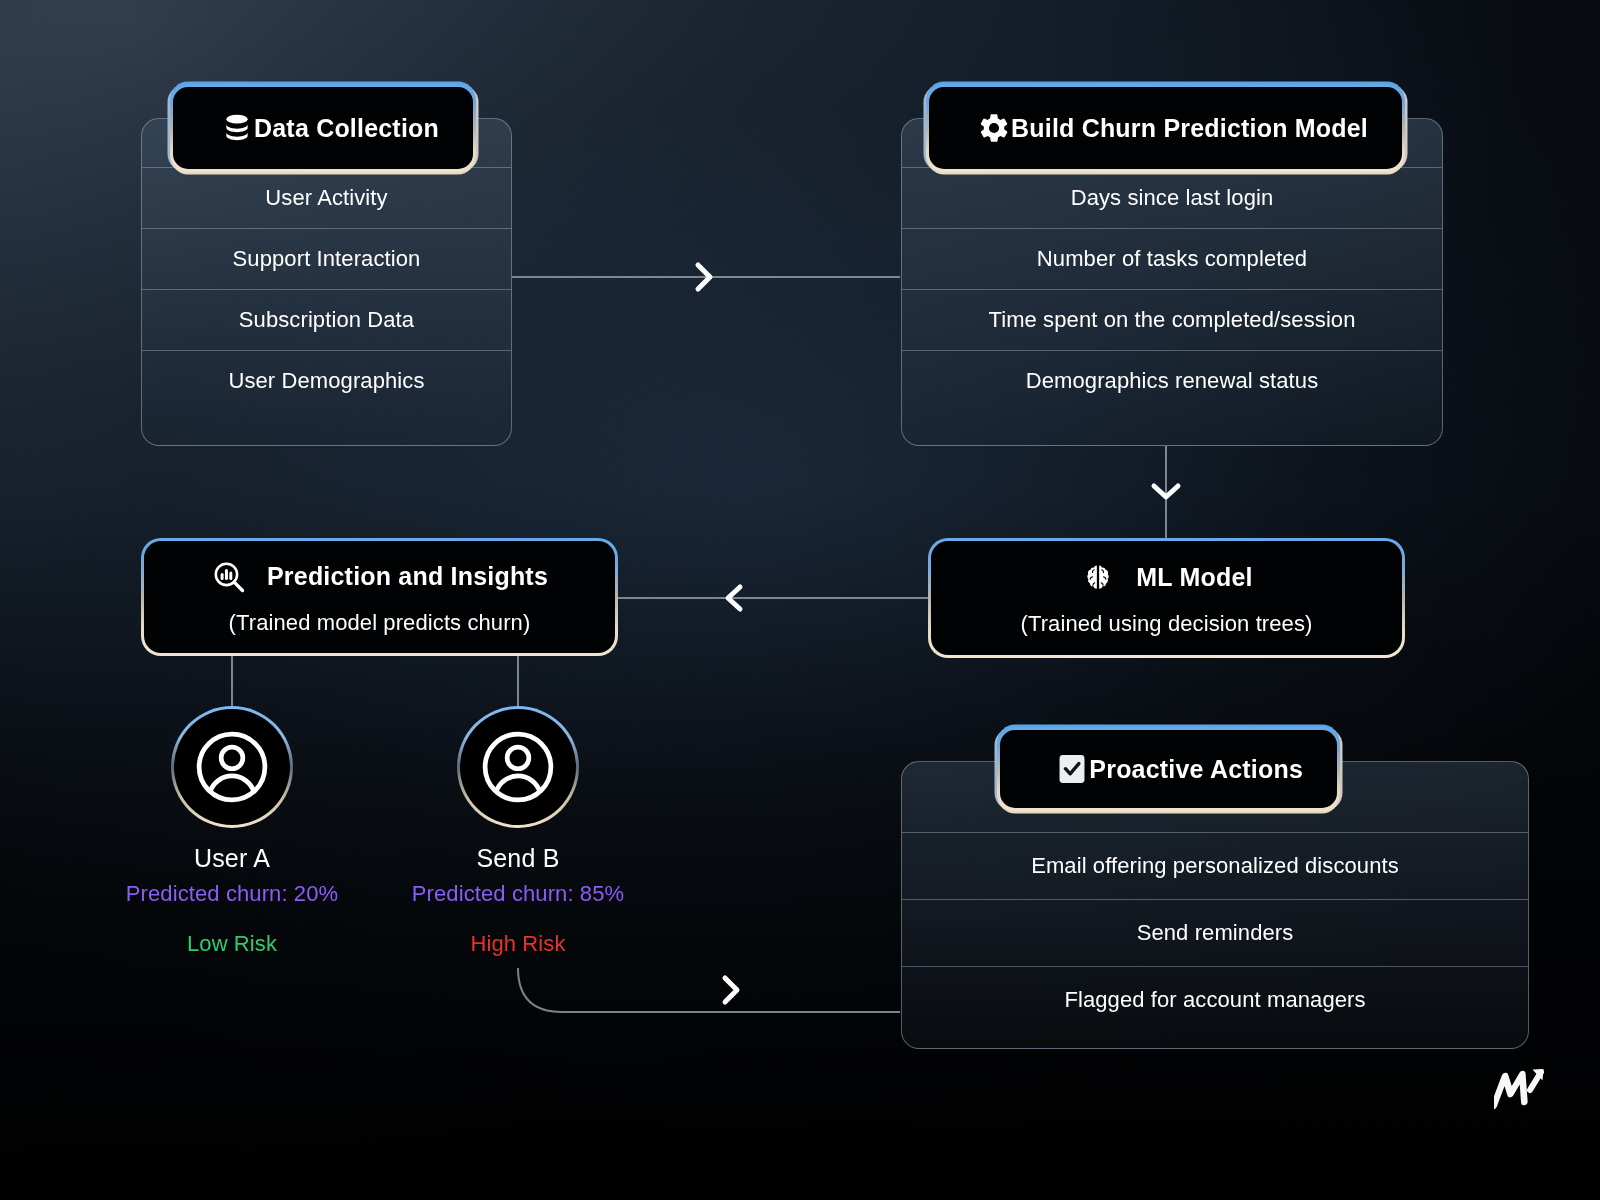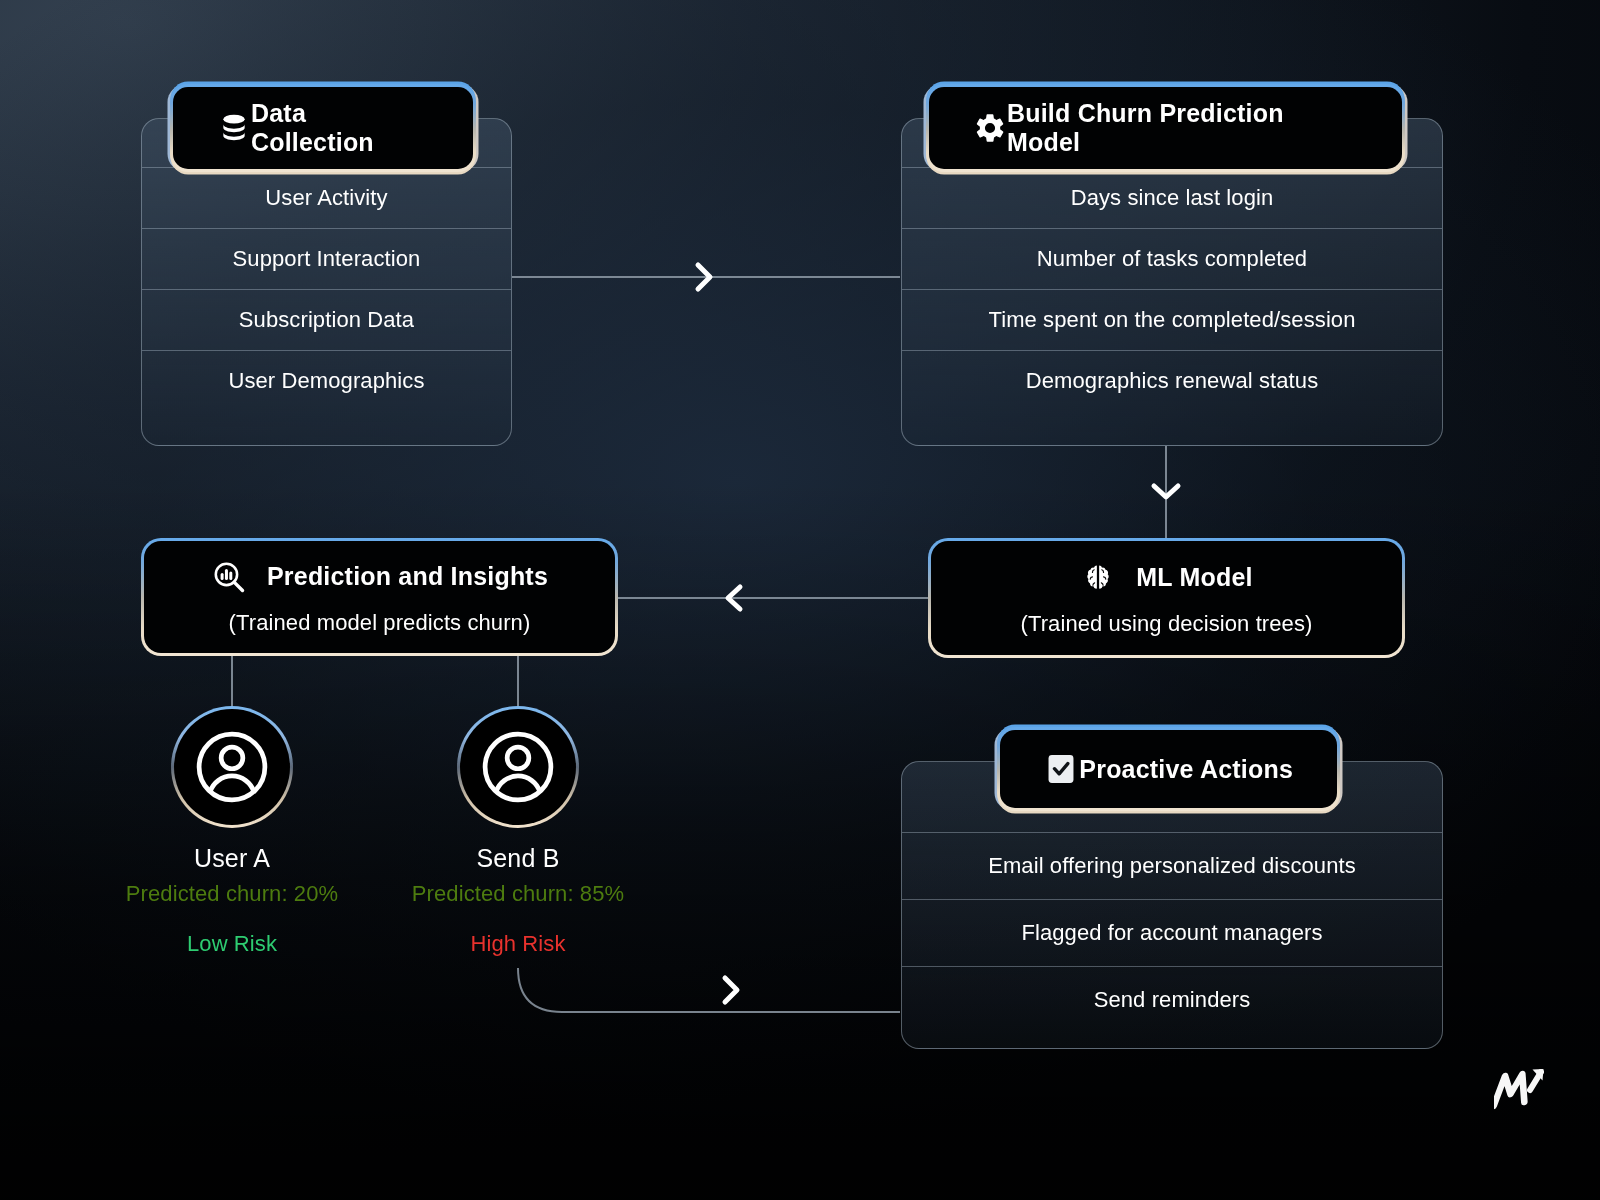--- a/index.html
+++ b/index.html
@@ -54,27 +54,27 @@
     text-align:center;
     padding:0 14px;
   }
   .row:first-of-type { border-top:none; }
 
   
   .chip {
     position:absolute;
     background:#010203;
     border-radius:18px;
-    display:flex; align-items:center; justify-content:space-between;
+    display:flex; align-items:center; justify-content:flex-end;
     gap:0;
     color:#ffffff;
     font-size:25px;
     font-weight:bold;
     letter-spacing:0.2px;
-    padding:0 44px;
+    padding:0 34px;
     box-shadow:
       0 -3px 0 -0.5px #5ba4e8,
       0 3px 0 -0.5px #e8d9c2,
       -3px 0 0 -0.5px #9fb8d6,
       3px 0 0 -0.5px #cfc9c4,
       0 0 0 3px rgba(120,150,185,0.0);
     border:3px solid transparent;
     background-image:
       linear-gradient(#010203, #010203),
       linear-gradient(to bottom, #64a9ea 0%, #6fa6dd 22%, #b8b6ae 52%, #e9dcc6 78%, #f0e4d1 100%);
@@ -118,21 +118,21 @@
       linear-gradient(#000000, #000000),
       linear-gradient(to bottom, #7cb8ef 0%, #8fb6e0 26%, #5c6878 50%, #cfc0a8 76%, #f2e3cd 100%);
     background-origin:border-box;
     background-clip:padding-box, border-box;
     display:flex; align-items:center; justify-content:center;
   }
   .avatar-name {
     color:#ffffff; font-size:25px; margin-top:16px; letter-spacing:0.2px;
   }
   .avatar-churn {
-    color:#4d7c0f; font-size:22px; margin-top:8px; white-space:nowrap; letter-spacing:0.1px;
+    color:#8b5cf6; font-size:22px; margin-top:8px; white-space:nowrap; letter-spacing:0.1px;
   }
   .avatar-risk {
     font-size:22px; margin-top:24px; letter-spacing:0.1px;
   }
 
   
   #logo { position:absolute; right:50px; bottom:80px; opacity:0.97; }
 </style>
 </head>
 <body>
@@ -257,25 +257,25 @@
         <circle cx="12" cy="12" r="9.4"></circle>
         <circle cx="12" cy="9.4" r="3.1"></circle>
         <path d="M5.7 19.2a6.6 6.6 0 0 1 12.6 0"></path>
       </svg>
     </div>
     <div class="avatar-name">Send B</div>
     <div class="avatar-churn">Predicted churn: 85%</div>
     <div class="avatar-risk" style="color:#e8322d;">High Risk</div>
   </div>
 
-  <div class="panel dim" style="left:901px; top:761px; width:542px; height:288px;">
+  <div class="panel dim" style="left:901px; top:761px; width:628px; height:288px;">
     <div class="panel-spacer" style="height:70px;"></div>
     <div class="row" style="height:67px;">Email offering personalized discounts</div>
+    <div class="row" style="height:67px;">Send reminders</div>
     <div class="row" style="height:67px;">Flagged for account managers</div>
-    <div class="row" style="height:67px;">Send reminders</div>
   </div>
   <div class="chip" style="left:997px; top:727px; width:343px; height:84px;">
     <span class="chip-icon">
       <svg width="34" height="34" viewBox="0 0 24 24">
         <rect x="3.2" y="2.2" width="17.6" height="19.6" rx="2.4" fill="#eceff2"></rect>
         <polyline points="7.4,11.8 10.7,15.4 16.8,8.2" fill="none" stroke="#101418" stroke-width="2.4" stroke-linecap="round" stroke-linejoin="round"></polyline>
       </svg>
     </span>
     <span>Proactive Actions</span>
   </div>

